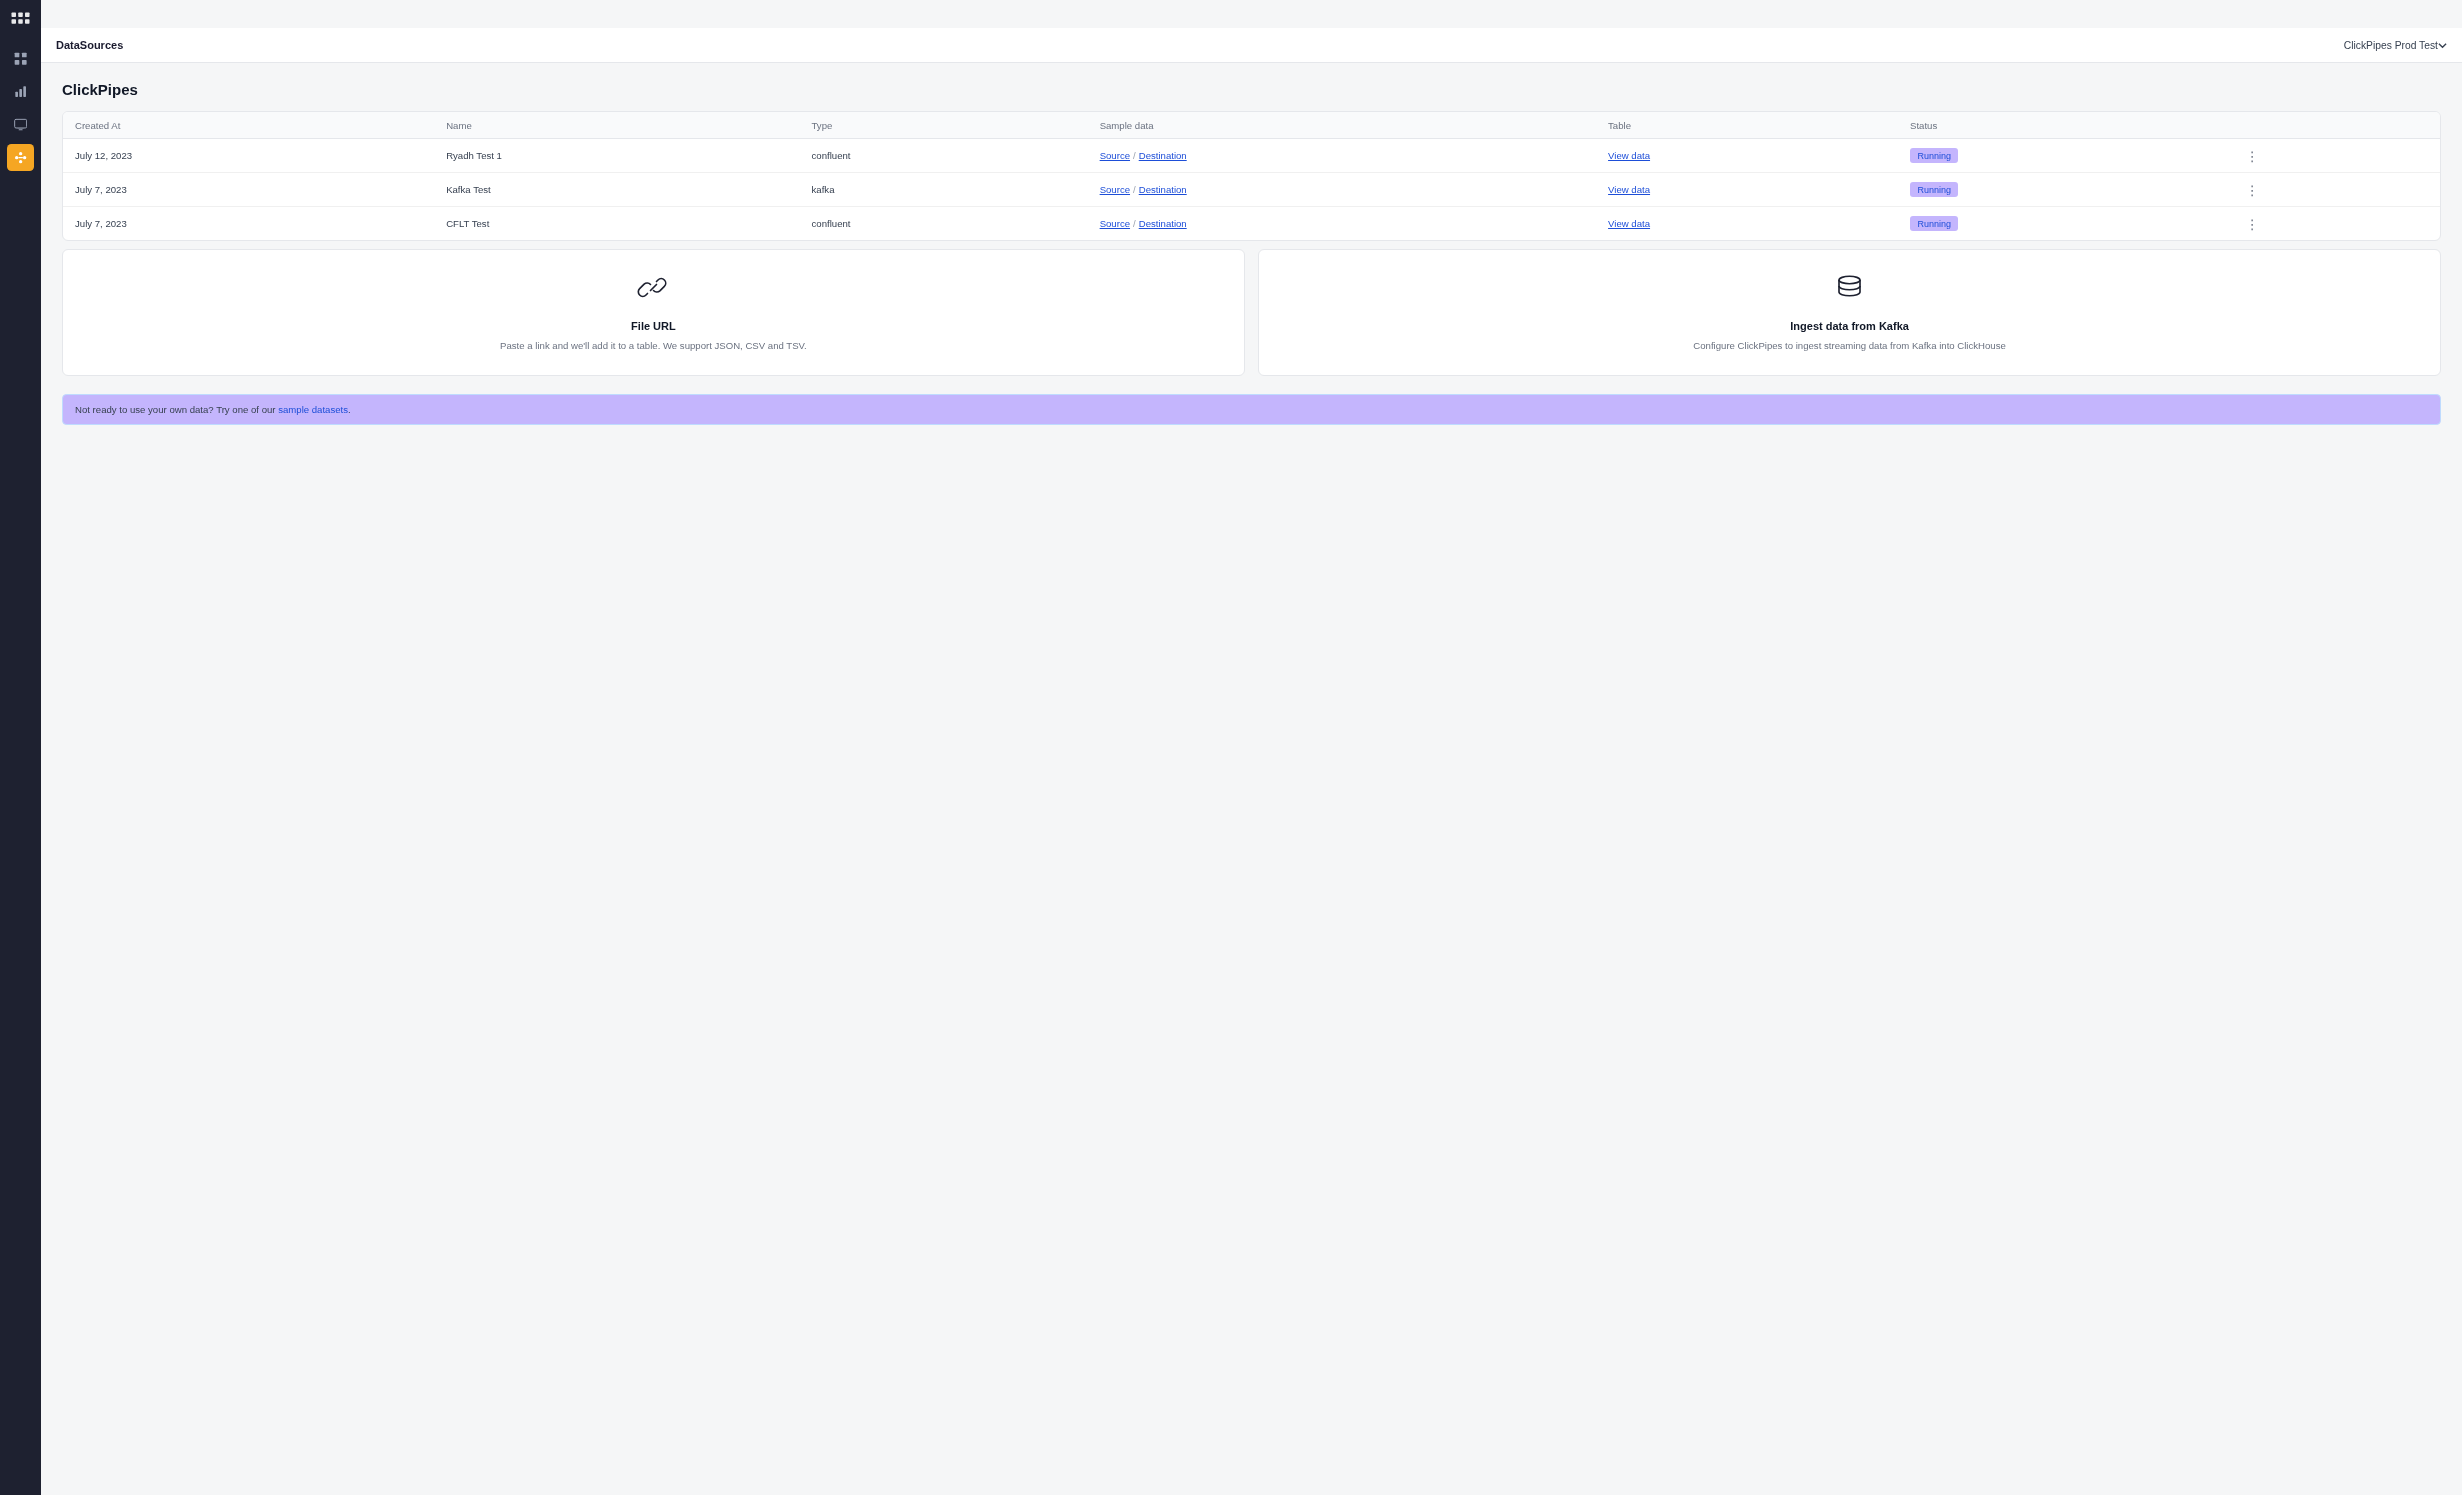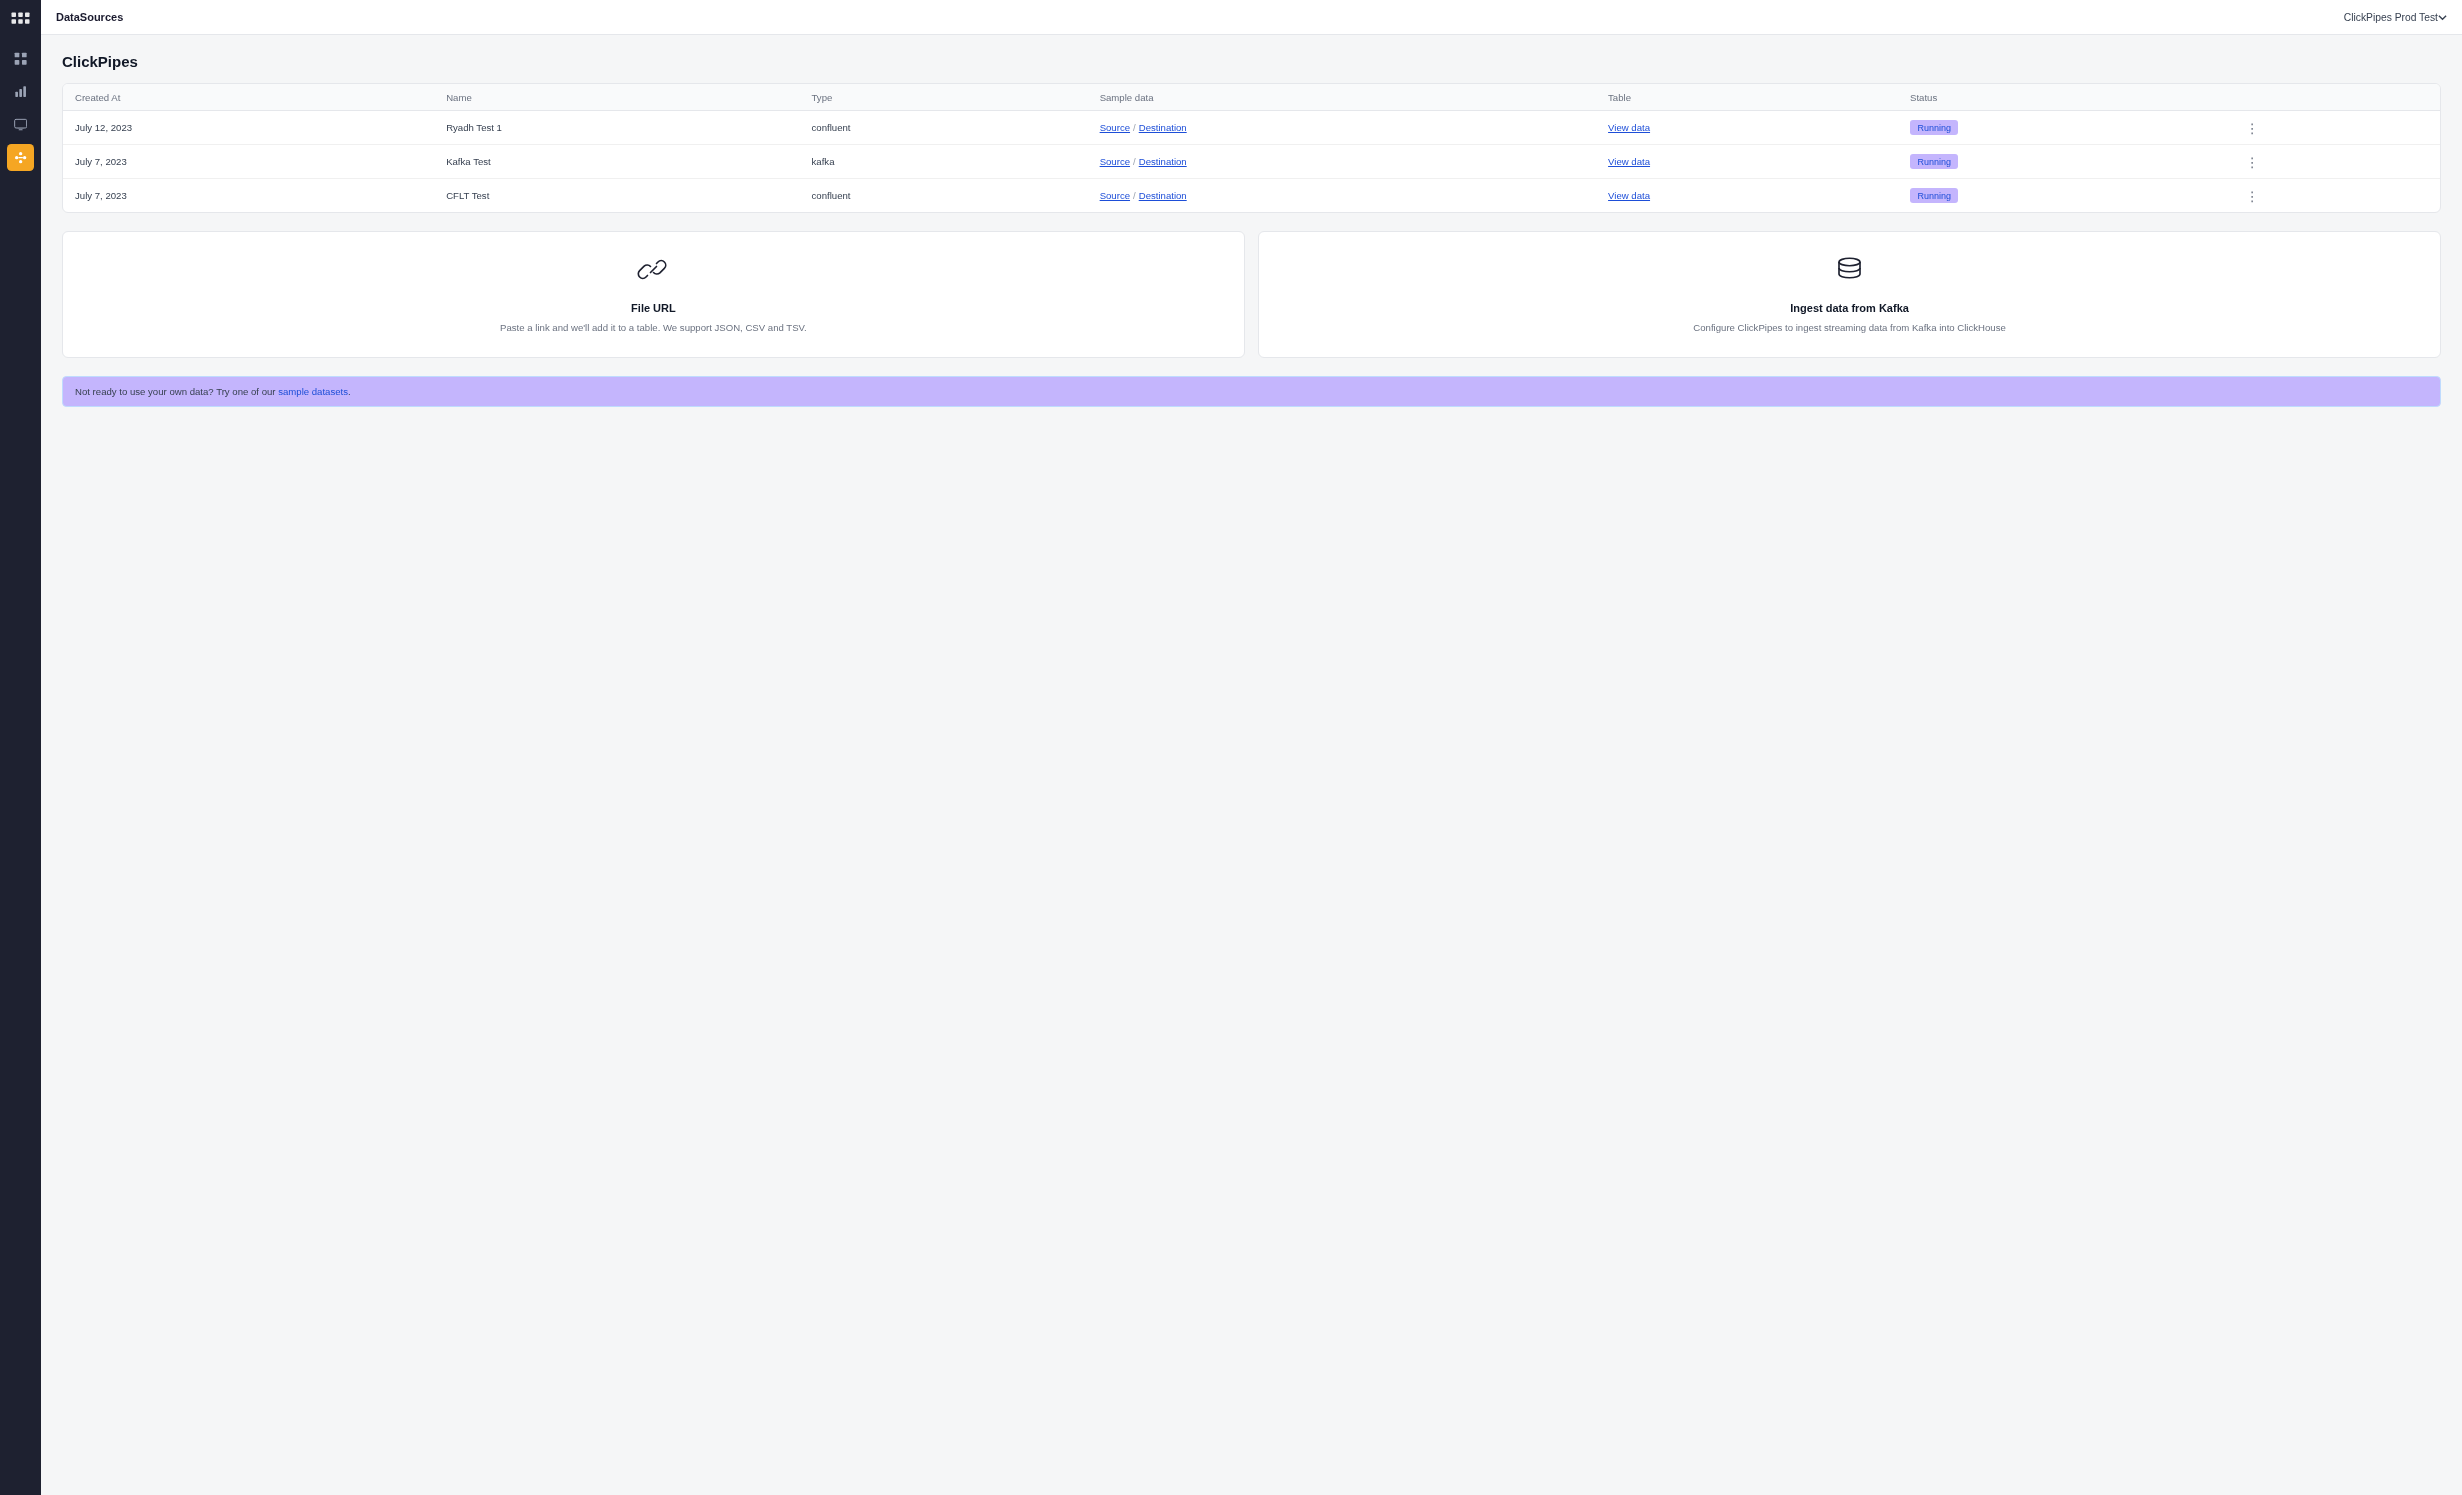--- a/index.html
+++ b/index.html
@@ -45,20 +45,21 @@
     
     .topbar {
       background: #fff;
       border-bottom: 0.7px solid #e5e7eb;
       height: 35px;
       display: flex;
       align-items: center;
       justify-content: space-between;
       padding: 0 15px;
       flex-shrink: 0;
+      margin-top: 28px;
     }
     .topbar-title {
       font-size: 11px;
       font-weight: 600;
       color: #1a1a2e;
     }
     .topbar-env {
       display: flex;
       align-items: center;
       gap: 0;
@@ -83,21 +84,21 @@
       color: #111827;
       margin-bottom: 13.3px;
     }
 
     
     .table-container {
       background: #fff;
       border: 0.7px solid #e5e7eb;
       border-radius: 6px;
       overflow: hidden;
-      margin-bottom: 18px;
+      margin-bottom: 8px;
     }
     table {
       width: 100%;
       border-collapse: collapse;
     }
     thead tr {
       background: #f9fafb;
       border-bottom: 0.7px solid #e5e7eb;
     }
     th {

